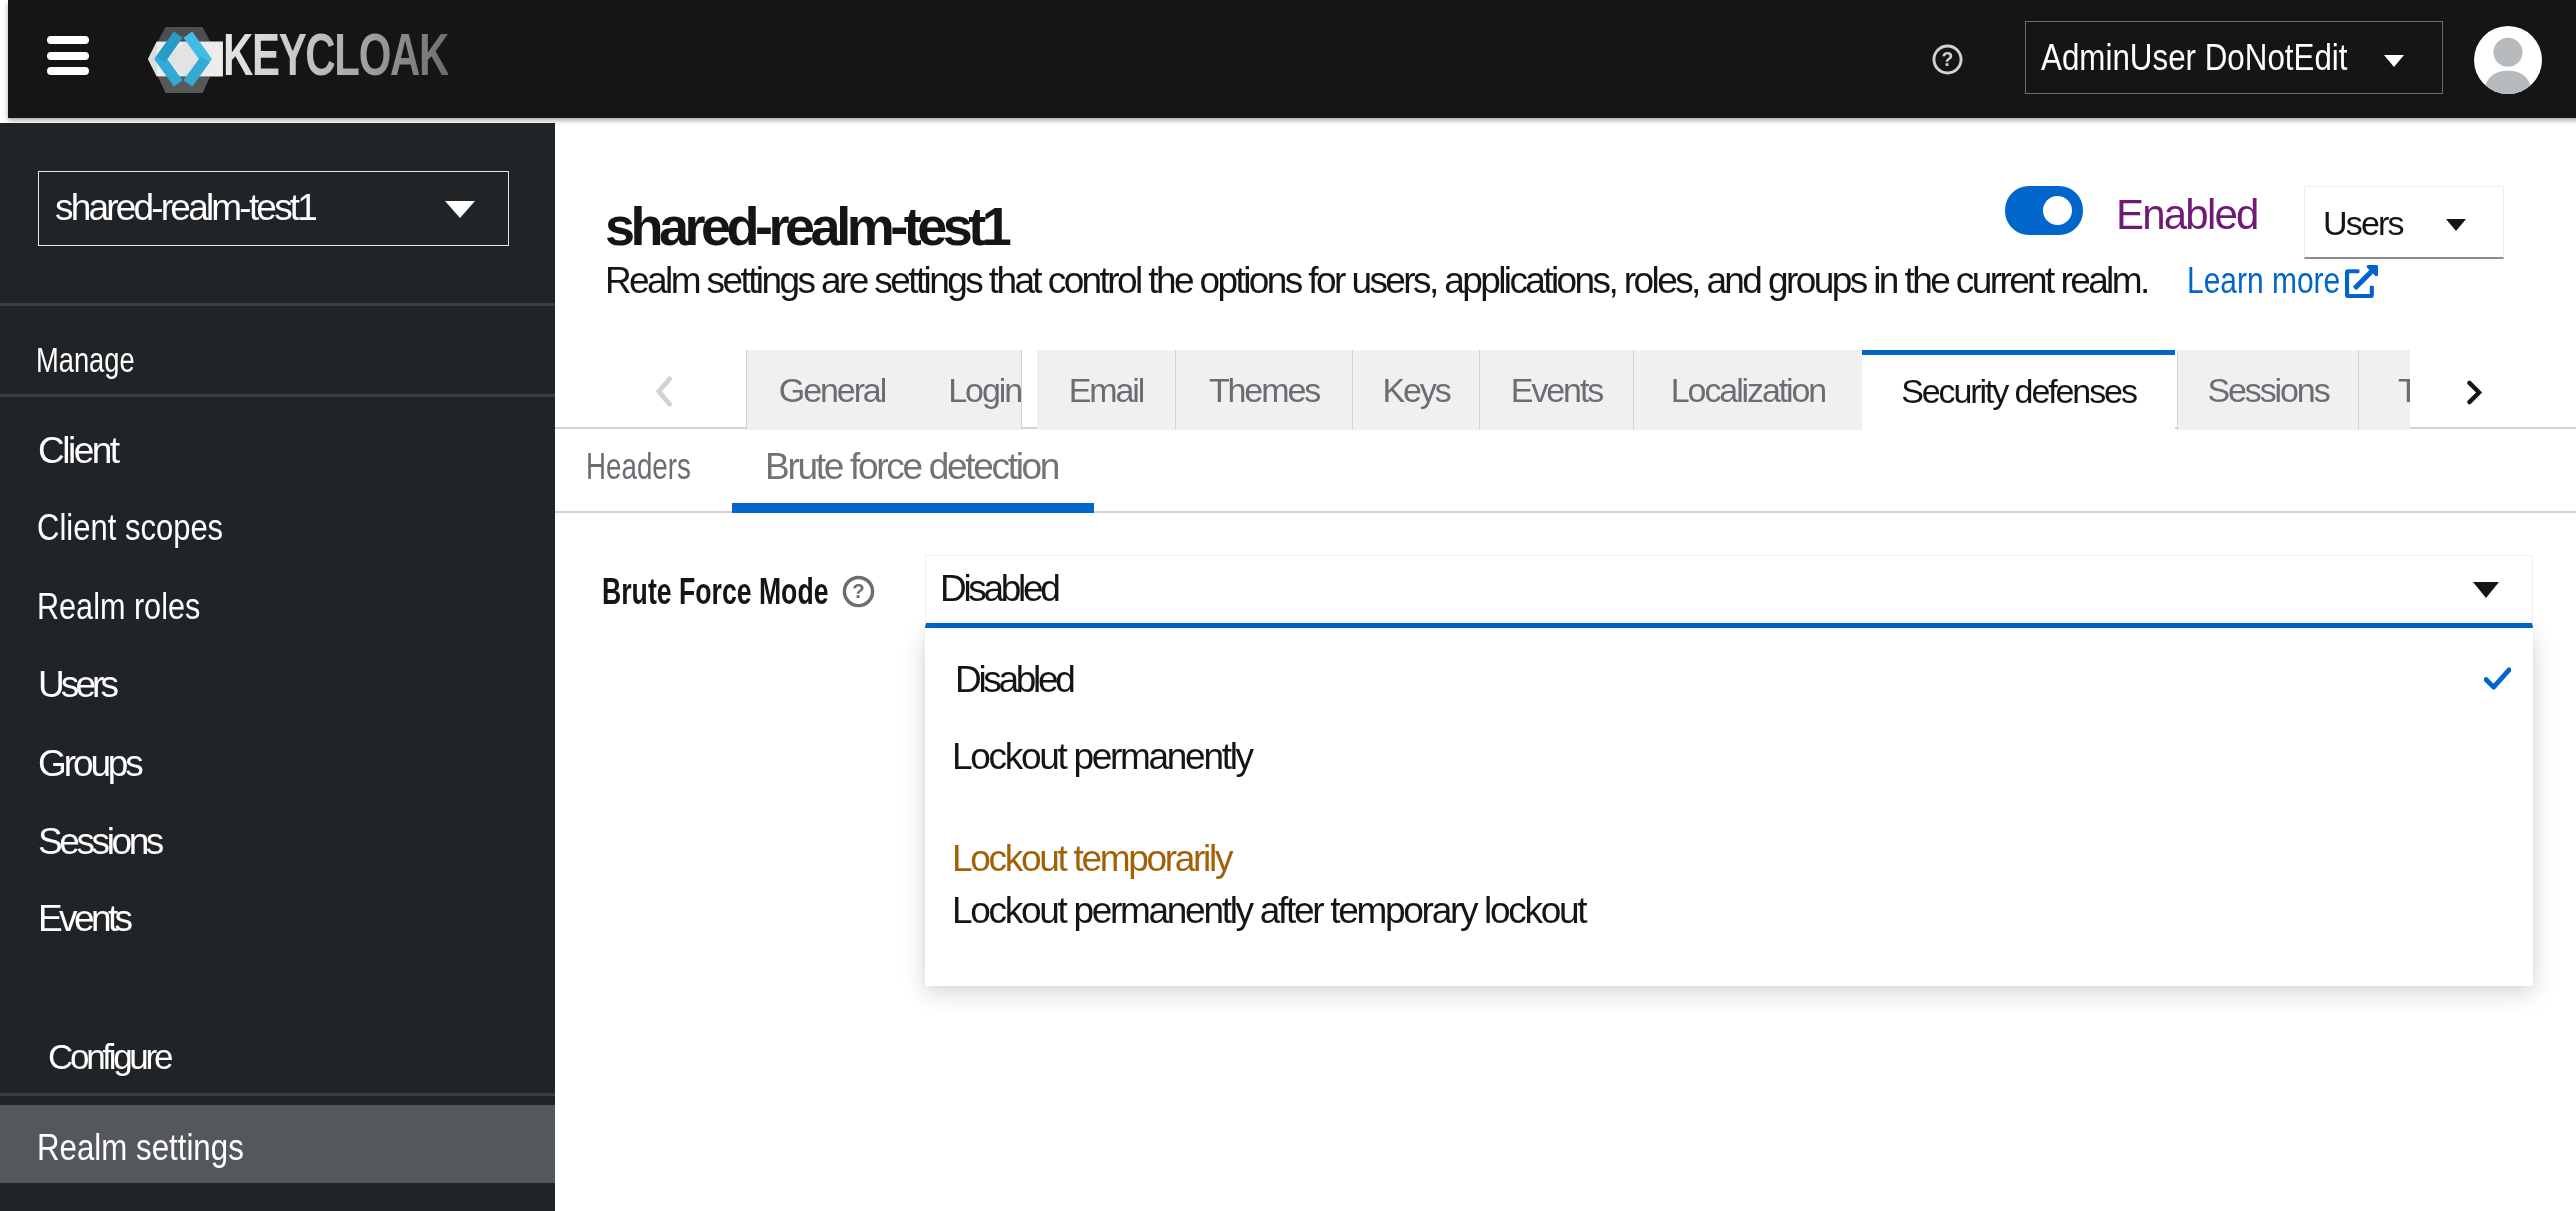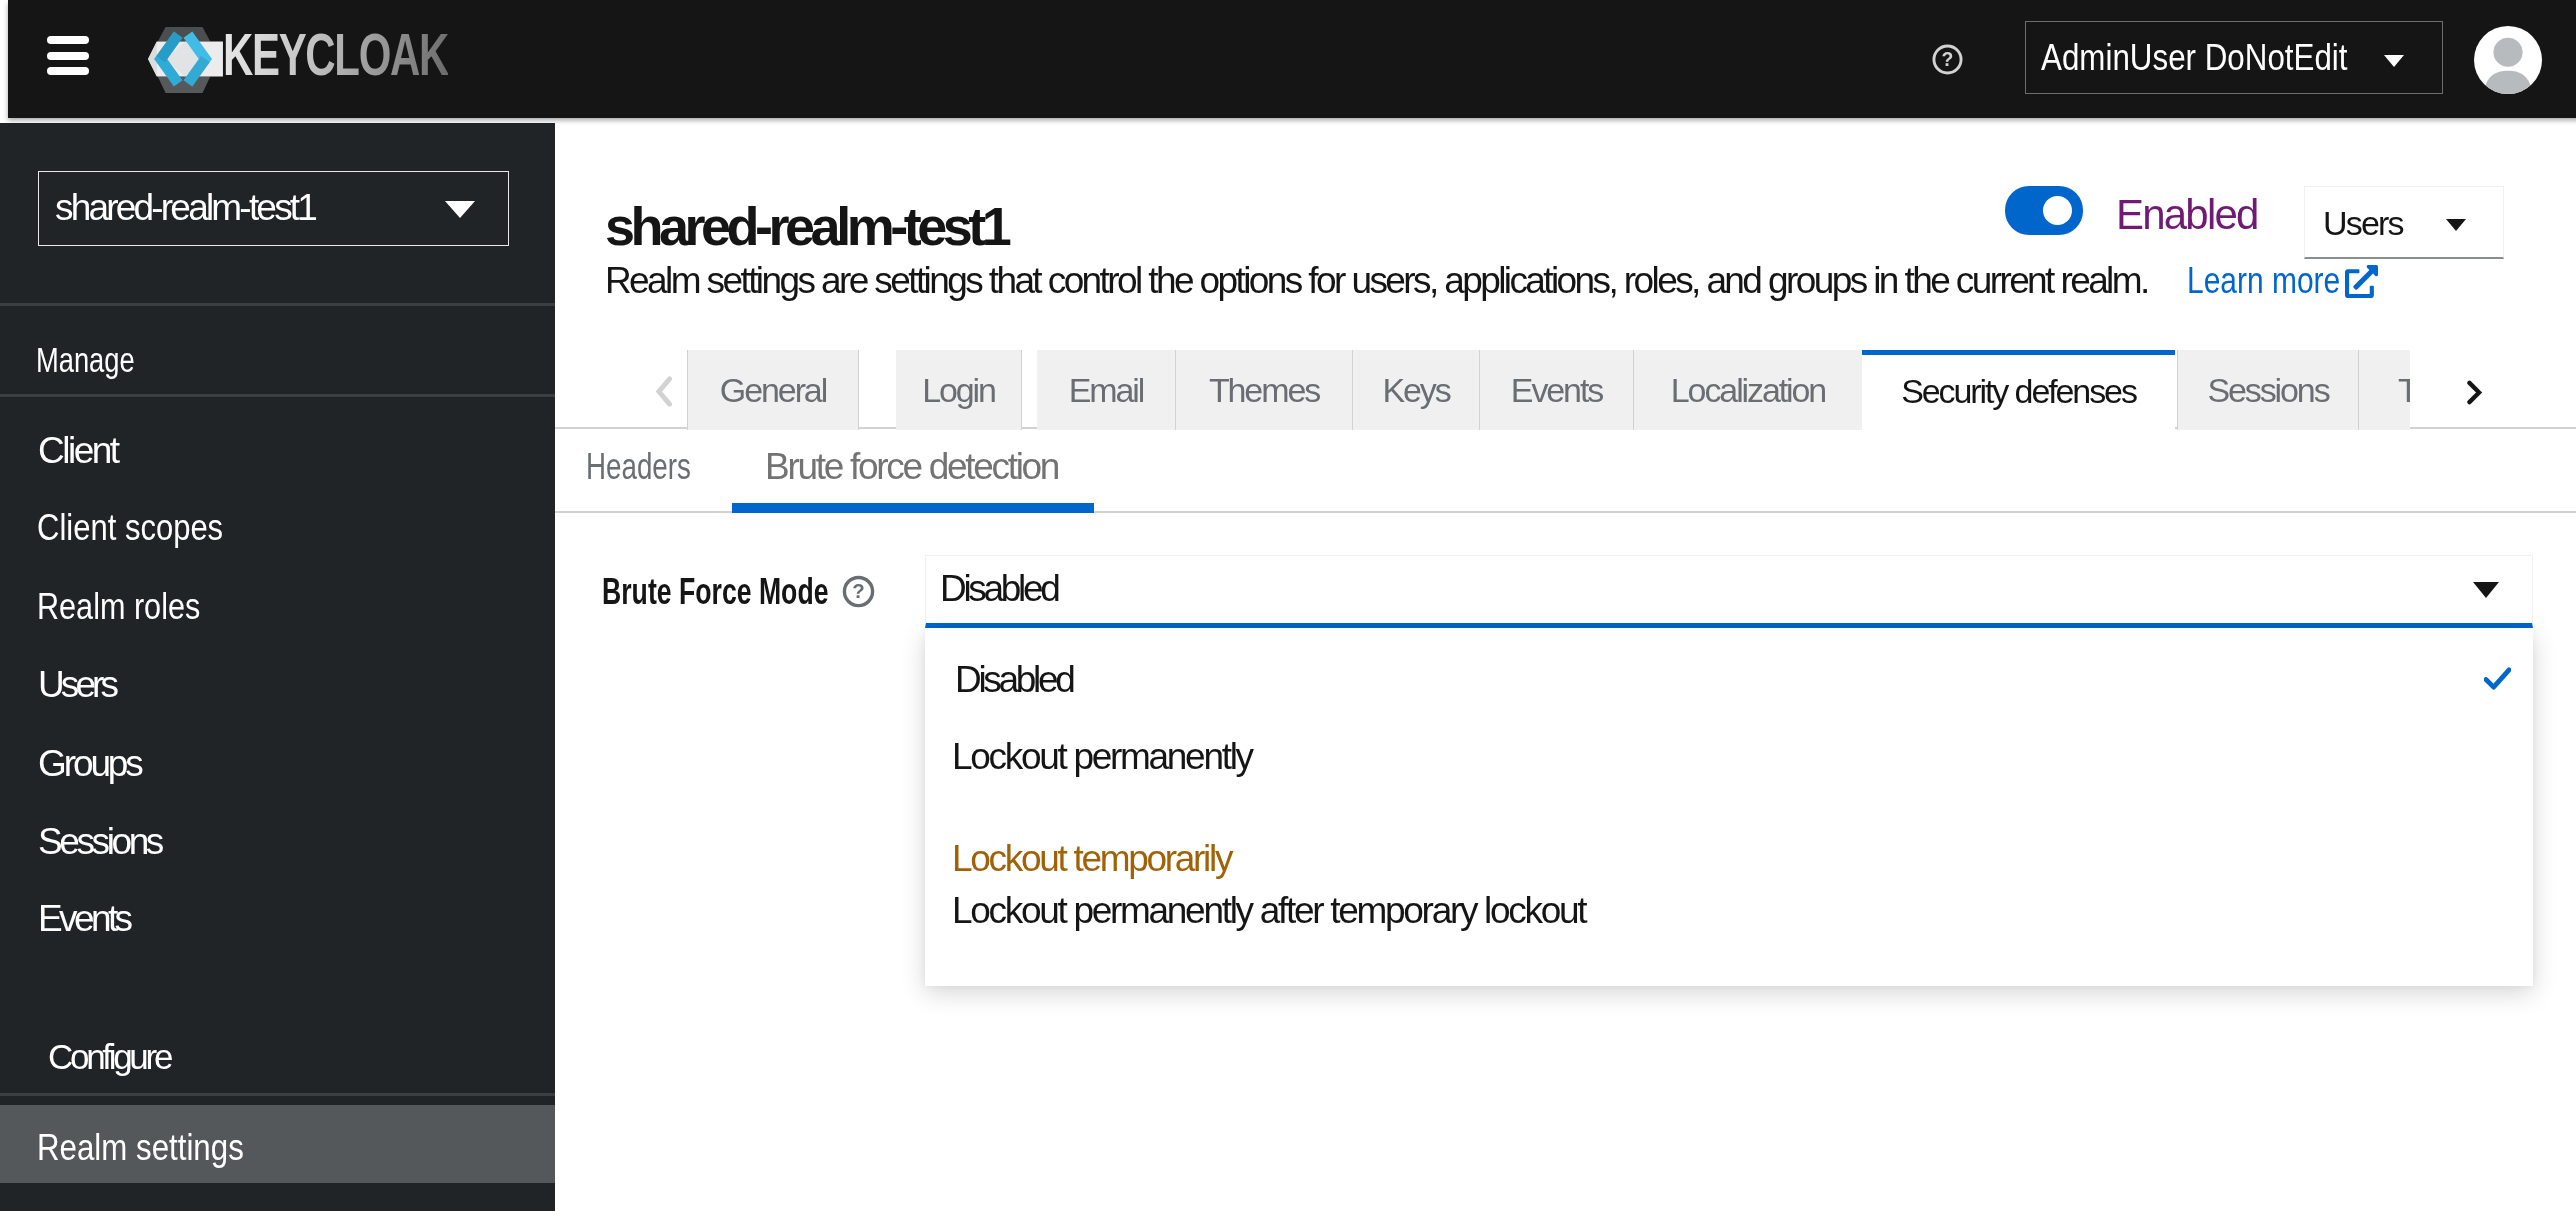--- a/index.html
+++ b/index.html
@@ -116,22 +116,22 @@
 
 <div class="abs" style="left:2304px; top:186px; width:200px; height:73px; border:1.9px solid #f0f0f0; border-bottom:2.9px solid #8a8d90; background:#fff;"></div>
 <div class="txt" style="left:2323px; top:206px; font-size:34px; letter-spacing:-1.8px; color:#151515;">Users</div>
 <div class="abs" style="left:2446px; top:219px; width:0; height:0; border-left:10.7px solid transparent; border-right:10.7px solid transparent; border-top:12.7px solid #151515;"></div>
 
 <div class="abs" style="left:555px; top:427px; width:2021px; height:1.9px; background:#d2d2d2;"></div>
 
 <svg class="abs" style="left:654px; top:376px" width="19.5" height="31" viewBox="0 0 20 32">
   <path d="M16 3 L5 16 L16 29" fill="none" stroke="#d2d2d2" stroke-width="5" stroke-linecap="round"></path>
 </svg>
-<div class="tab" style="left:687px;  width:172px; border-left:1.9px solid #d2d2d2;">General</div>
-<div class="tab" style="left:896px;  width:126px;">Login</div>
+<div class="tab" style="left:746px;  width:172px; border-left:1.9px solid #d2d2d2;">General</div>
+<div class="tab" style="left:896px;  width:126px;text-align:right;">Login</div>
 <div class="tab" style="left:1037px; width:139px;">Email</div>
 <div class="tab" style="left:1176px; width:177px;">Themes</div>
 <div class="tab" style="left:1353px; width:127px;">Keys</div>
 <div class="tab" style="left:1480px; width:154px;">Events</div>
 <div class="tab" style="left:1634px; width:229px;">Localization</div>
 <div class="tab" style="left:1862px; width:313px; background:#fff; color:#151515; border-top:5.8px solid #06c; border-right:none; line-height:72px;">Security defenses</div>
 <div class="tab" style="left:2177px; width:182px; border-left:1.9px solid #d2d2d2;">Sessions</div>
 <div class="tab" style="left:2359px; width:51px; overflow:hidden; text-align:left; padding-left:39px; border-right:none;">To</div>
 
 <svg class="abs" style="left:2466px; top:380px" width="17.5" height="25" viewBox="0 0 18 26">

